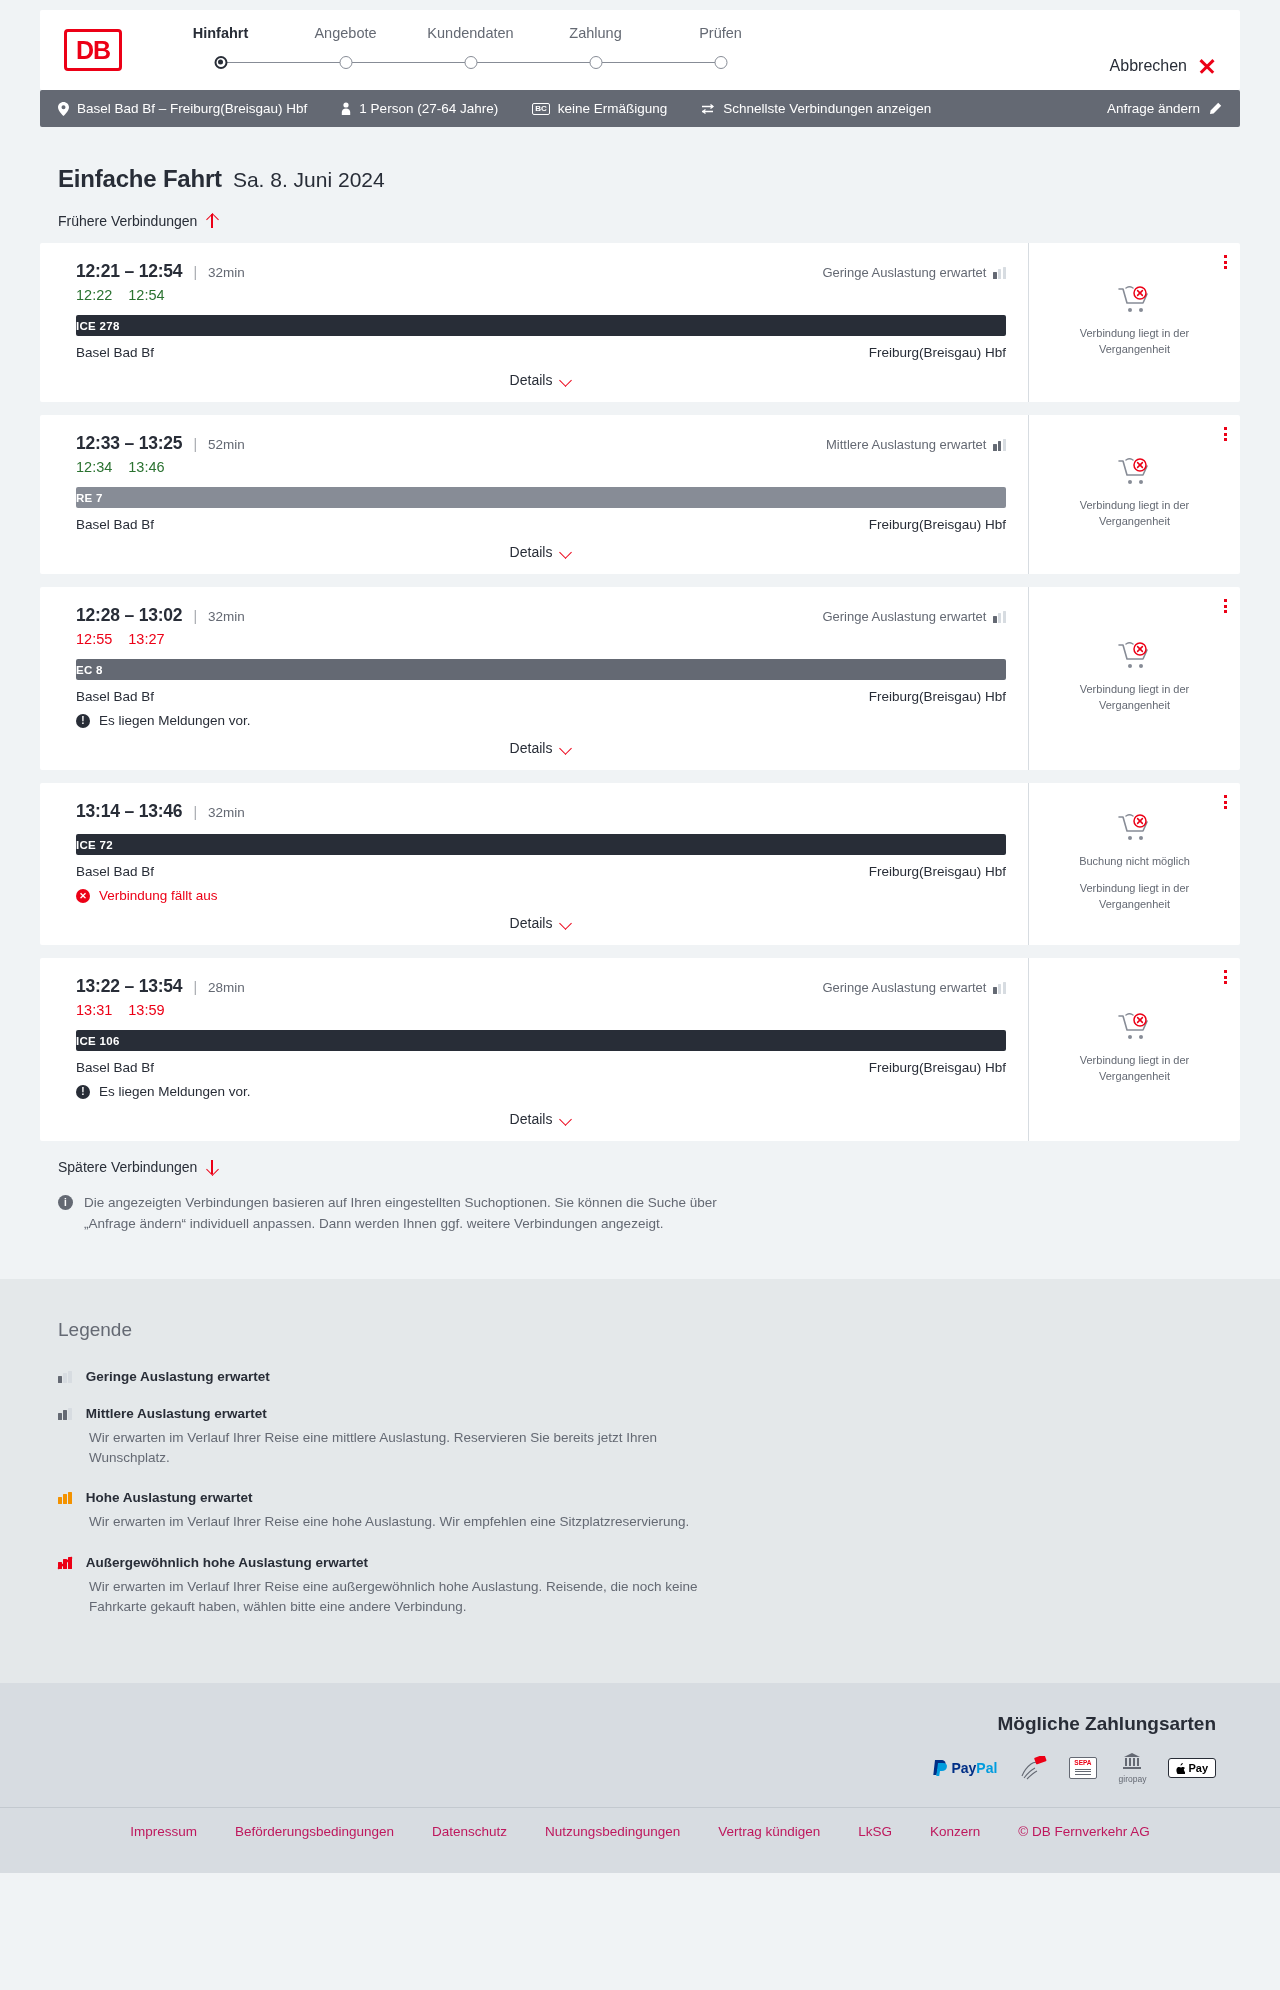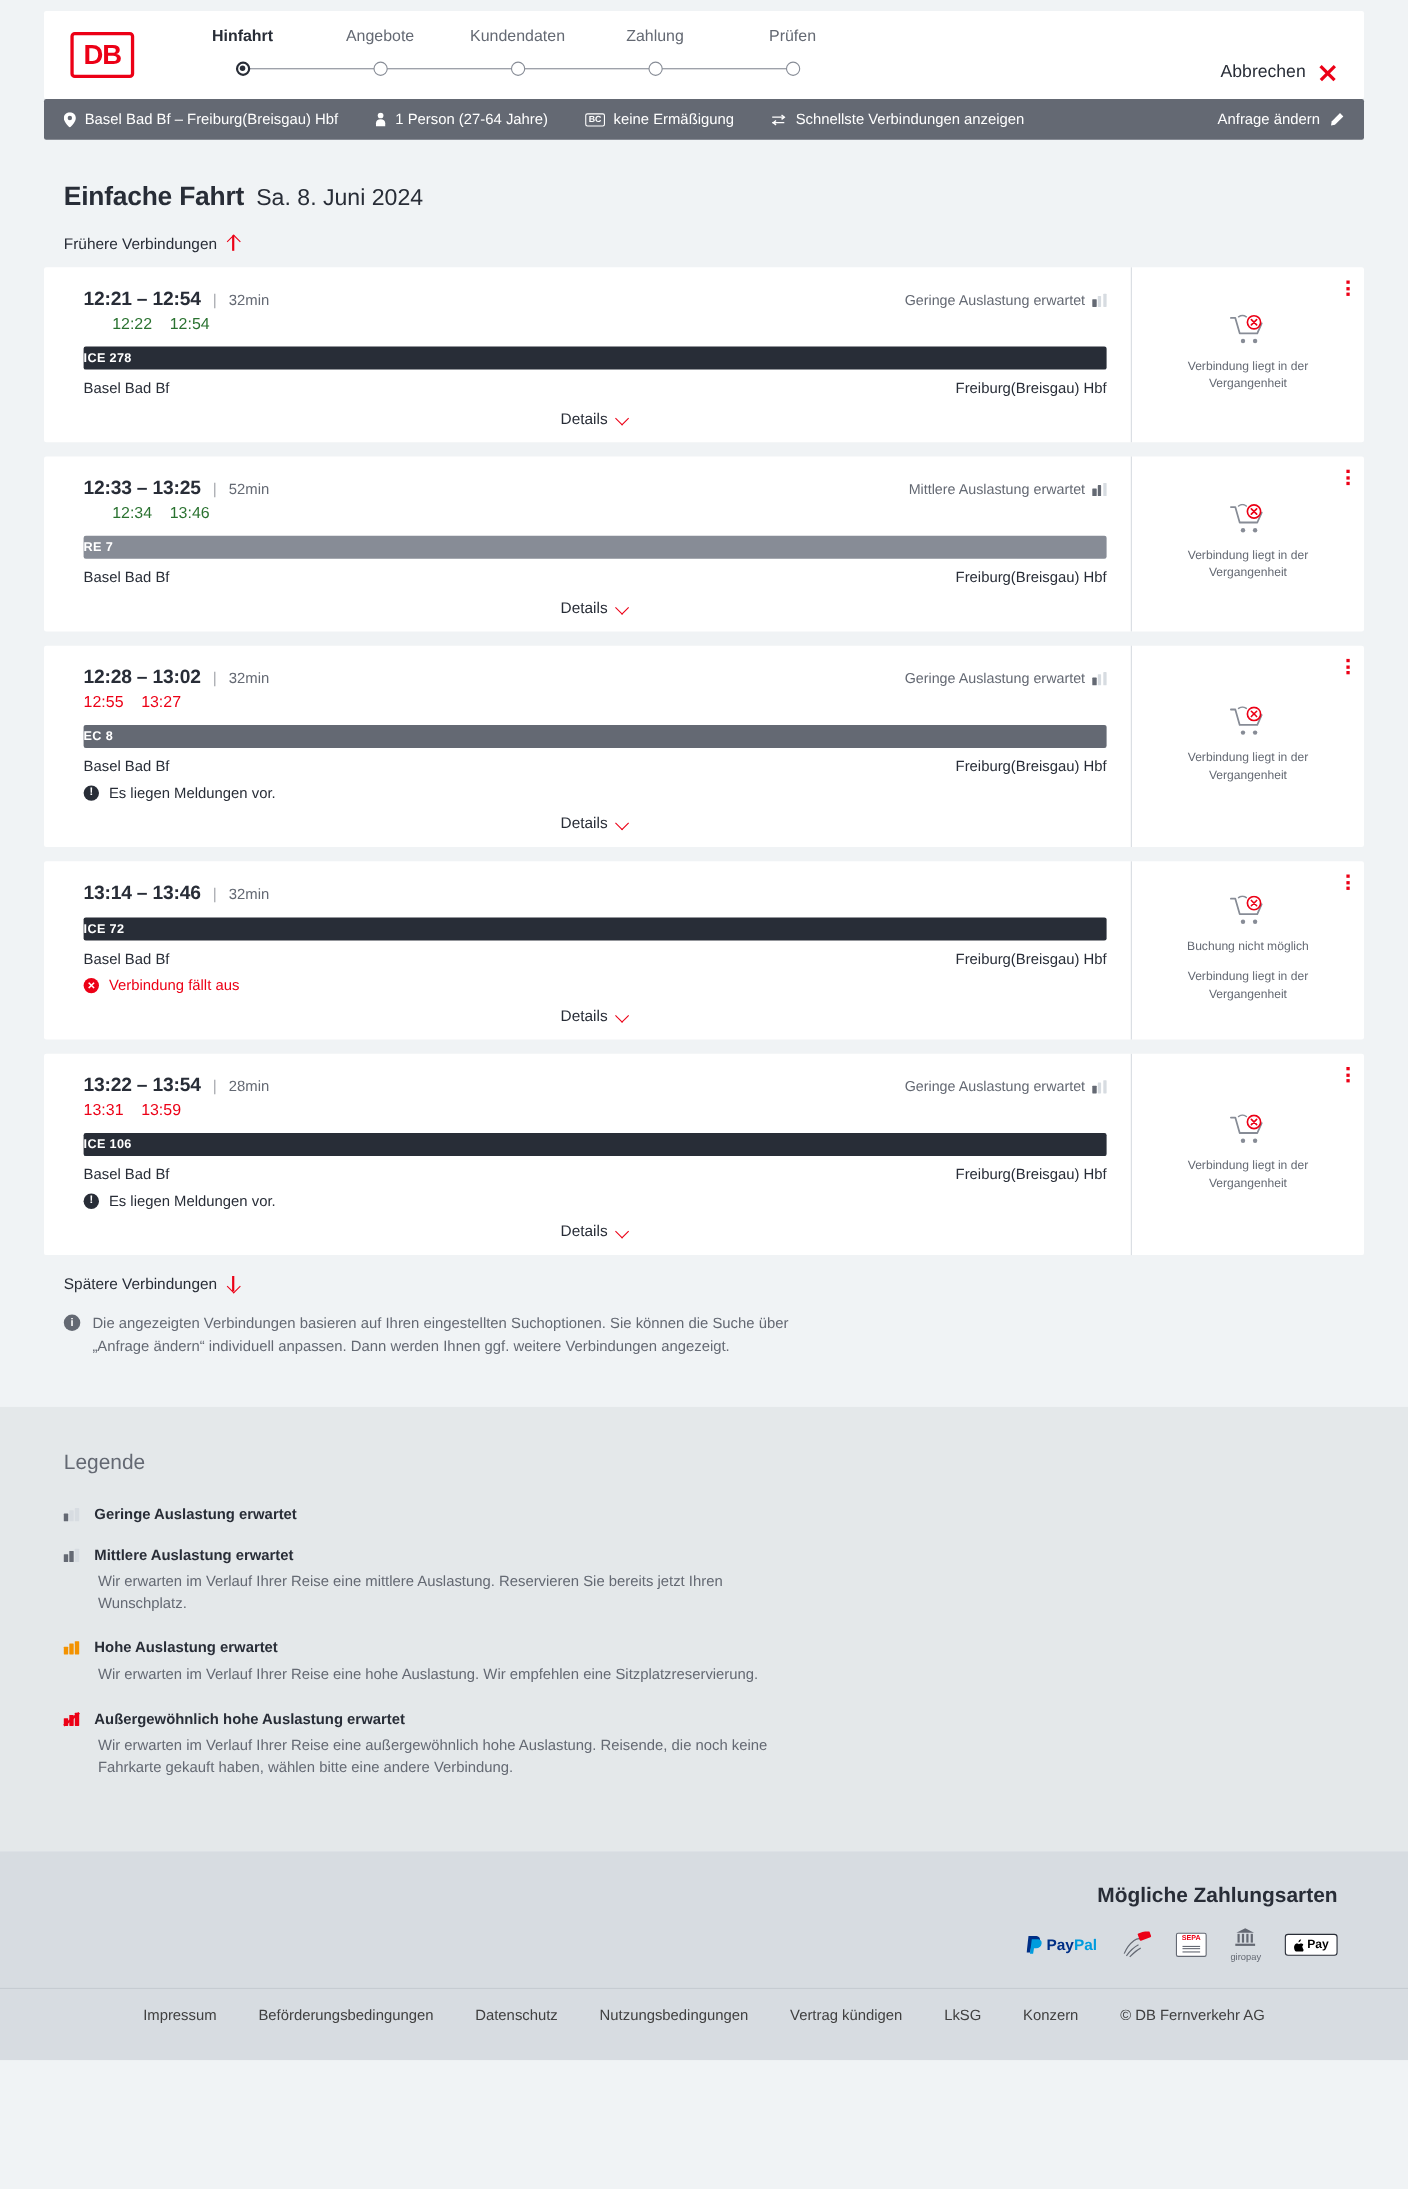--- a/index.html
+++ b/index.html
@@ -155,21 +155,21 @@
     font-size: 13px; color: #646973;
     white-space: nowrap;
   }
   .occ-bars { display: flex; align-items: flex-end; gap: 1.5px; height: 12px; }
   .occ-bars i { width: 3.2px; border-radius: 0.5px; display: block; }
   .occ-bars i:nth-child(1) { height: 7px; }
   .occ-bars i:nth-child(2) { height: 10px; }
   .occ-bars i:nth-child(3) { height: 12px; }
 
   .actual-times { display: flex; gap: 16px; margin-top: 5px; font-size: 14.5px; }
-  .actual-times.green { color: #2a7230; margin-left: 26px; }
+  .actual-times.green { color: #2a7230; }
   .actual-times.red { color: #ec0016; }
 
   .train-bar {
     margin-top: 12px;
     height: 21px;
     display: flex; align-items: center; 
     color: #fff; font-size: 11.5px; font-weight: bold;
     letter-spacing: 0.3px;
     border-radius: 2px;
   }
@@ -302,21 +302,21 @@
 
   
   .footer {
     background: #d7dce1;
     padding: 16px 0 34px 0;
     display: flex; justify-content: center;
     gap: 38px;
     border-top: 1px solid #c3c9cf;
   }
   .footer a, .footer span {
-    font-size: 13.5px; color: #404040;
+    font-size: 13.5px; color: #be185d;
     text-decoration: none; white-space: nowrap;
   }
   .footer a { cursor: pointer; }
 </style>
 </head>
 <body>
 
 <div class="page">
 
   <div class="header">

